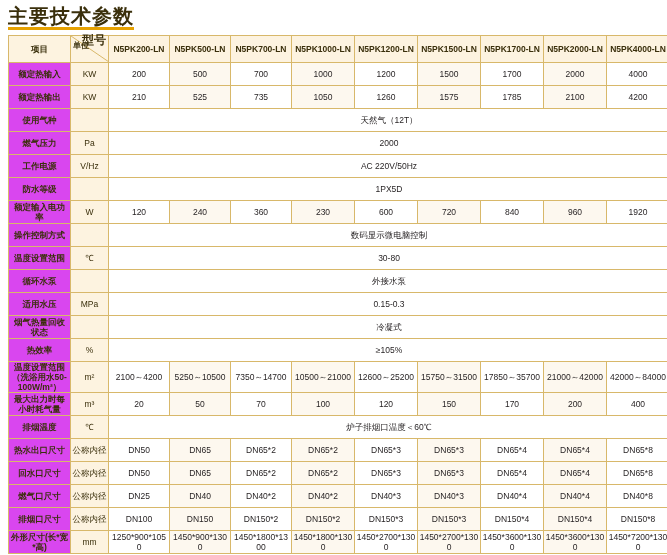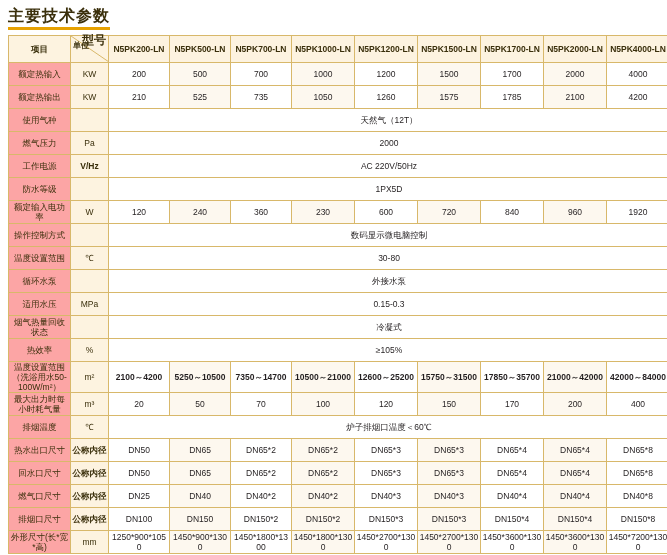--- a/index.html
+++ b/index.html
@@ -17,21 +17,21 @@
     position: relative;
     width: 667px;
     height: 555px;
     overflow: hidden;
   }
   .title-wrap {
     padding: 6px 0 2px 8px;
   }
   .title {
     display: inline-block;
-    font-size: 16px;
+    font-size: 20px;
     font-weight: bold;
     color: #3a2f0b;
     letter-spacing: 1px;
     border-bottom: 3px solid #e6a100;
     padding-bottom: 1px;
     line-height: 20px;
   }
   table.spec {
     border-collapse: collapse;
     width: 651px;
@@ -42,22 +42,22 @@
     border: 1px solid #d8b86a;
     font-size: 8.5px;
     text-align: center;
     vertical-align: middle;
     padding: 0 1px;
     line-height: 10px;
     height: 22px;
     word-break: break-all;
   }
   td.lbl {
-    background: #fca5a5;
-    font-weight: normal;
+    background: #d946ef;
+    font-weight: bold;
     color: #3a2f0b;
     font-size: 9px;
     width: 62px;
   }
   td.unit {
     background: #fdf3e0;
     color: #3a2f0b;
     font-size: 8.5px;
     width: 38px;
   }
@@ -108,21 +108,20 @@
     line-height: 9px;
     color: #3a2f0b;
   }
   .diag svg {
     position: absolute;
     top: 0; left: 0;
   }
   .small {
     font-size: 7.5px;
     line-height: 9px;
-    font-weight: bold;
   }
   .tiny {
     font-size: 7px;
     line-height: 8px;
   }
 </style>
 </head>
 <body>
 
 <div class="page">

